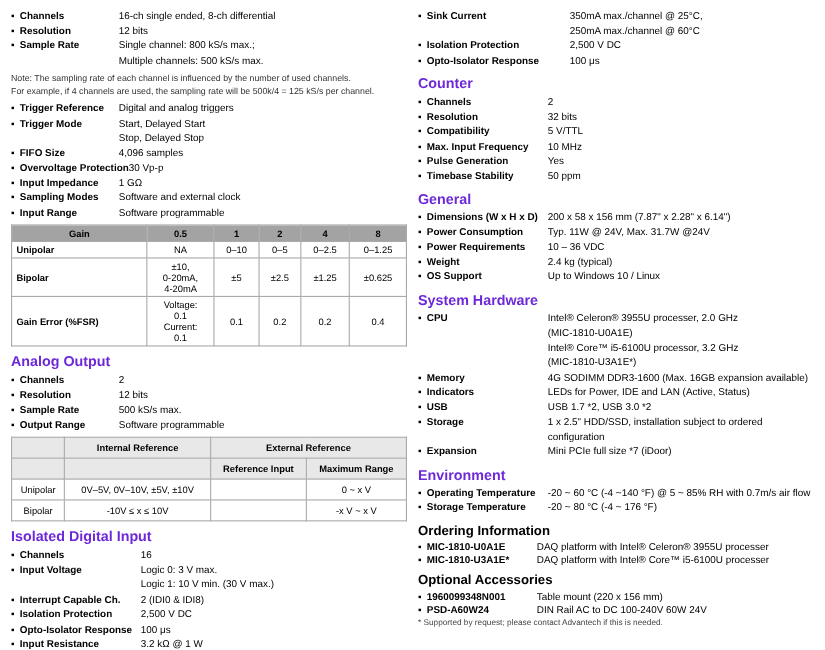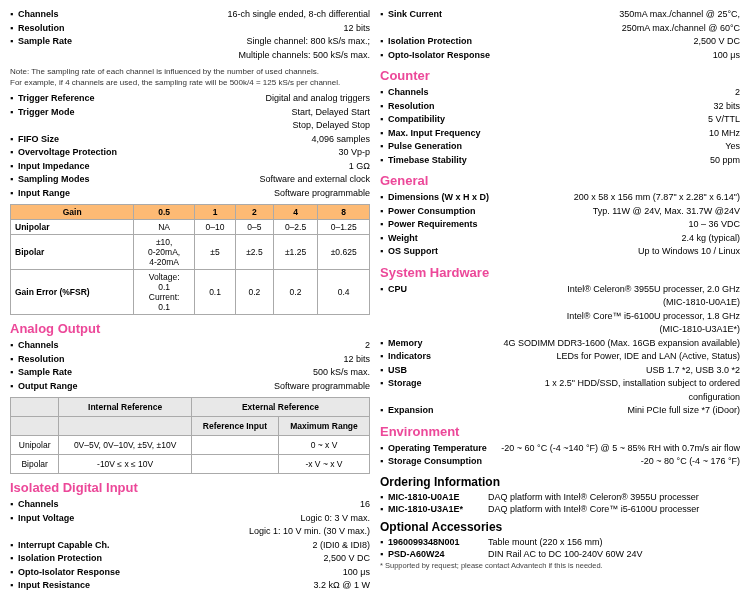--- a/index.html
+++ b/index.html
@@ -26,21 +26,21 @@
     .left-col {
       width: 360px;
       flex-shrink: 0;
     }
     .right-col {
       flex: 1;
     }
     .section-title {
       font-size: 13px;
       font-weight: bold;
-      color: #ec4899;
+      color: #6d28d9;
       margin-bottom: 3px;
       margin-top: 6px;
     }
     .section-title-large {
       font-size: 12px;
       font-weight: bold;
       color: #000;
       margin-bottom: 3px;
       margin-top: 6px;
     }
@@ -71,41 +71,40 @@
       min-width: 130px;
       flex-shrink: 0;
     }
     .spec-key-medium {
       font-weight: bold;
       min-width: 110px;
       flex-shrink: 0;
     }
     .spec-val {
       flex: 1;
-      text-align: right;
     }
     .note-text {
       font-size: 8px;
       color: #333;
       margin-bottom: 4px;
       line-height: 1.4;
     }
     table.spec-table {
       border-collapse: collapse;
       width: 100%;
       margin-bottom: 6px;
       font-size: 8.5px;
     }
     table.spec-table th, table.spec-table td {
       border: 1px solid #aaa;
       padding: 2px 4px;
       text-align: center;
     }
     table.spec-table th {
-      background: #fdba74;
+      background: #a3a3a3;
       font-weight: bold;
     }
     table.spec-table td.left-label {
       text-align: left;
       font-weight: bold;
     }
     .output-range-table {
       border-collapse: collapse;
       width: 100%;
       margin-bottom: 4px;
@@ -396,21 +395,21 @@
         </li>
       </ul>
 
       <div class="section-title">System Hardware</div>
       <ul class="spec-list">
         <li>
           <span class="spec-key-medium">CPU</span>
           <span class="spec-val">
             <span>Intel® Celeron® 3955U processer, 2.0 GHz</span><br>
             <span>(MIC-1810-U0A1E)</span><br>
-            <span>Intel® Core™ i5-6100U processor, 1.8 GHz</span><br>
+            <span>Intel® Core™ i5-6100U processor, 3.2 GHz</span><br>
             <span>(MIC-1810-U3A1E*)</span>
           </span>
         </li>
         <li>
           <span class="spec-key-medium">Memory</span>
           <span class="spec-val">4G SODIMM DDR3-1600 (Max. 16GB expansion available)</span>
         </li>
         <li>
           <span class="spec-key-medium">Indicators</span>
           <span class="spec-val">LEDs for Power, IDE and LAN (Active, Status)</span>
@@ -429,21 +428,21 @@
         </li>
       </ul>
 
       <div class="section-title">Environment</div>
       <ul class="spec-list">
         <li>
           <span class="spec-key-medium">Operating Temperature</span>
           <span class="spec-val">-20 ~ 60 °C (-4 ~140 °F) @ 5 ~ 85% RH with 0.7m/s air flow</span>
         </li>
         <li>
-          <span class="spec-key-medium">Storage Consumption</span>
+          <span class="spec-key-medium">Storage Temperature</span>
           <span class="spec-val">-20 ~ 80 °C (-4 ~ 176 °F)</span>
         </li>
       </ul>
 
       <div class="section-title-large">Ordering Information</div>
       <div>
         <div class="ordering-item">
           <span class="ordering-key">MIC-1810-U0A1E</span>
           <span>DAQ platform with Intel® Celeron® 3955U processer</span>
         </div>

